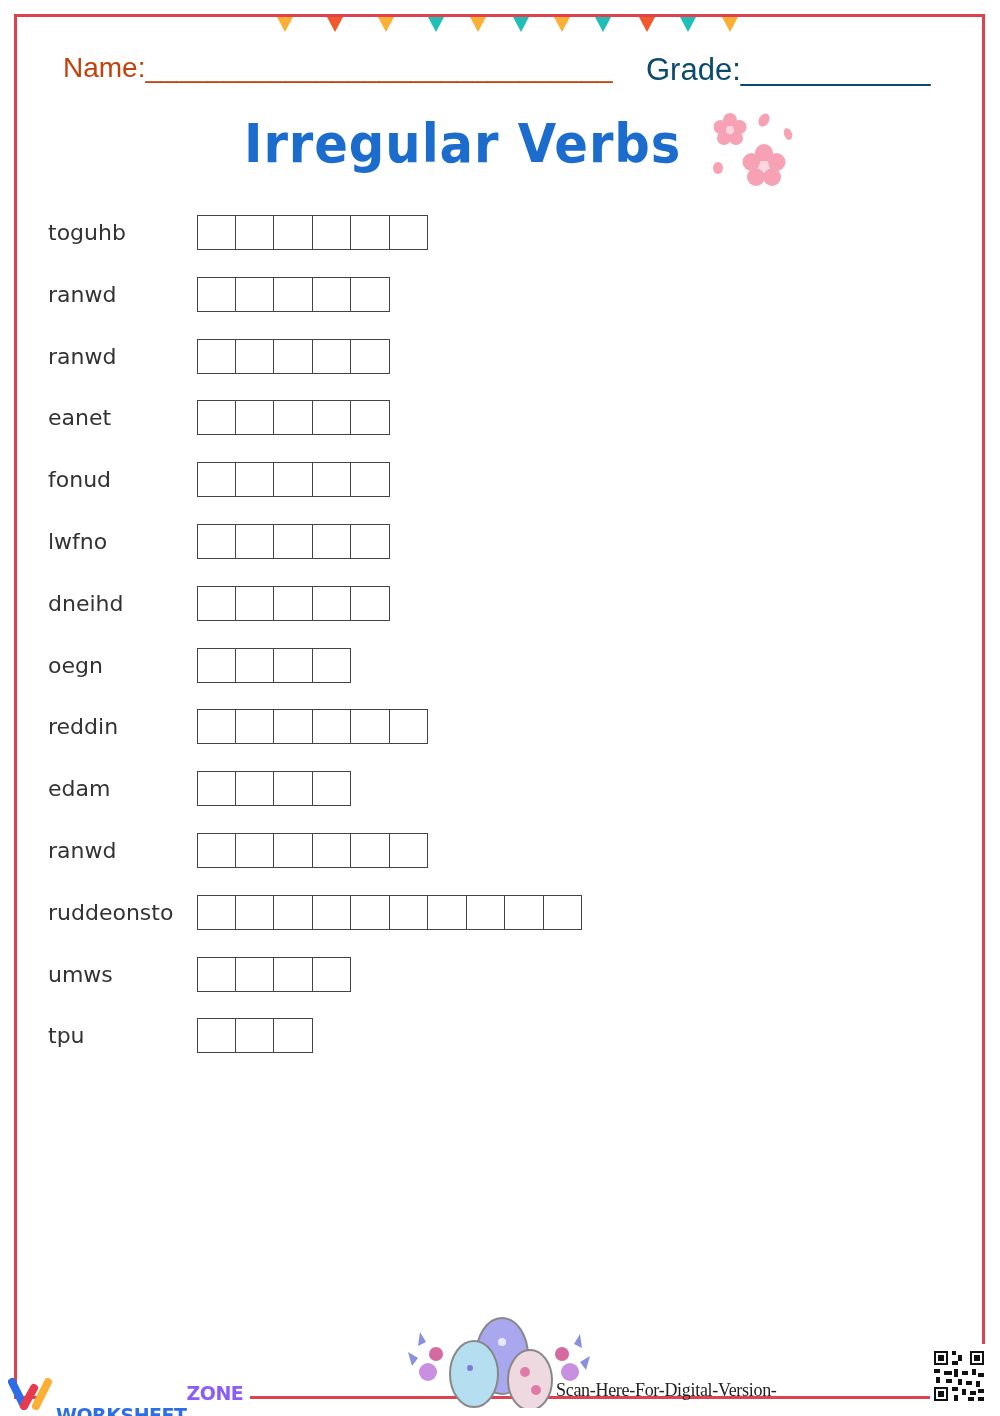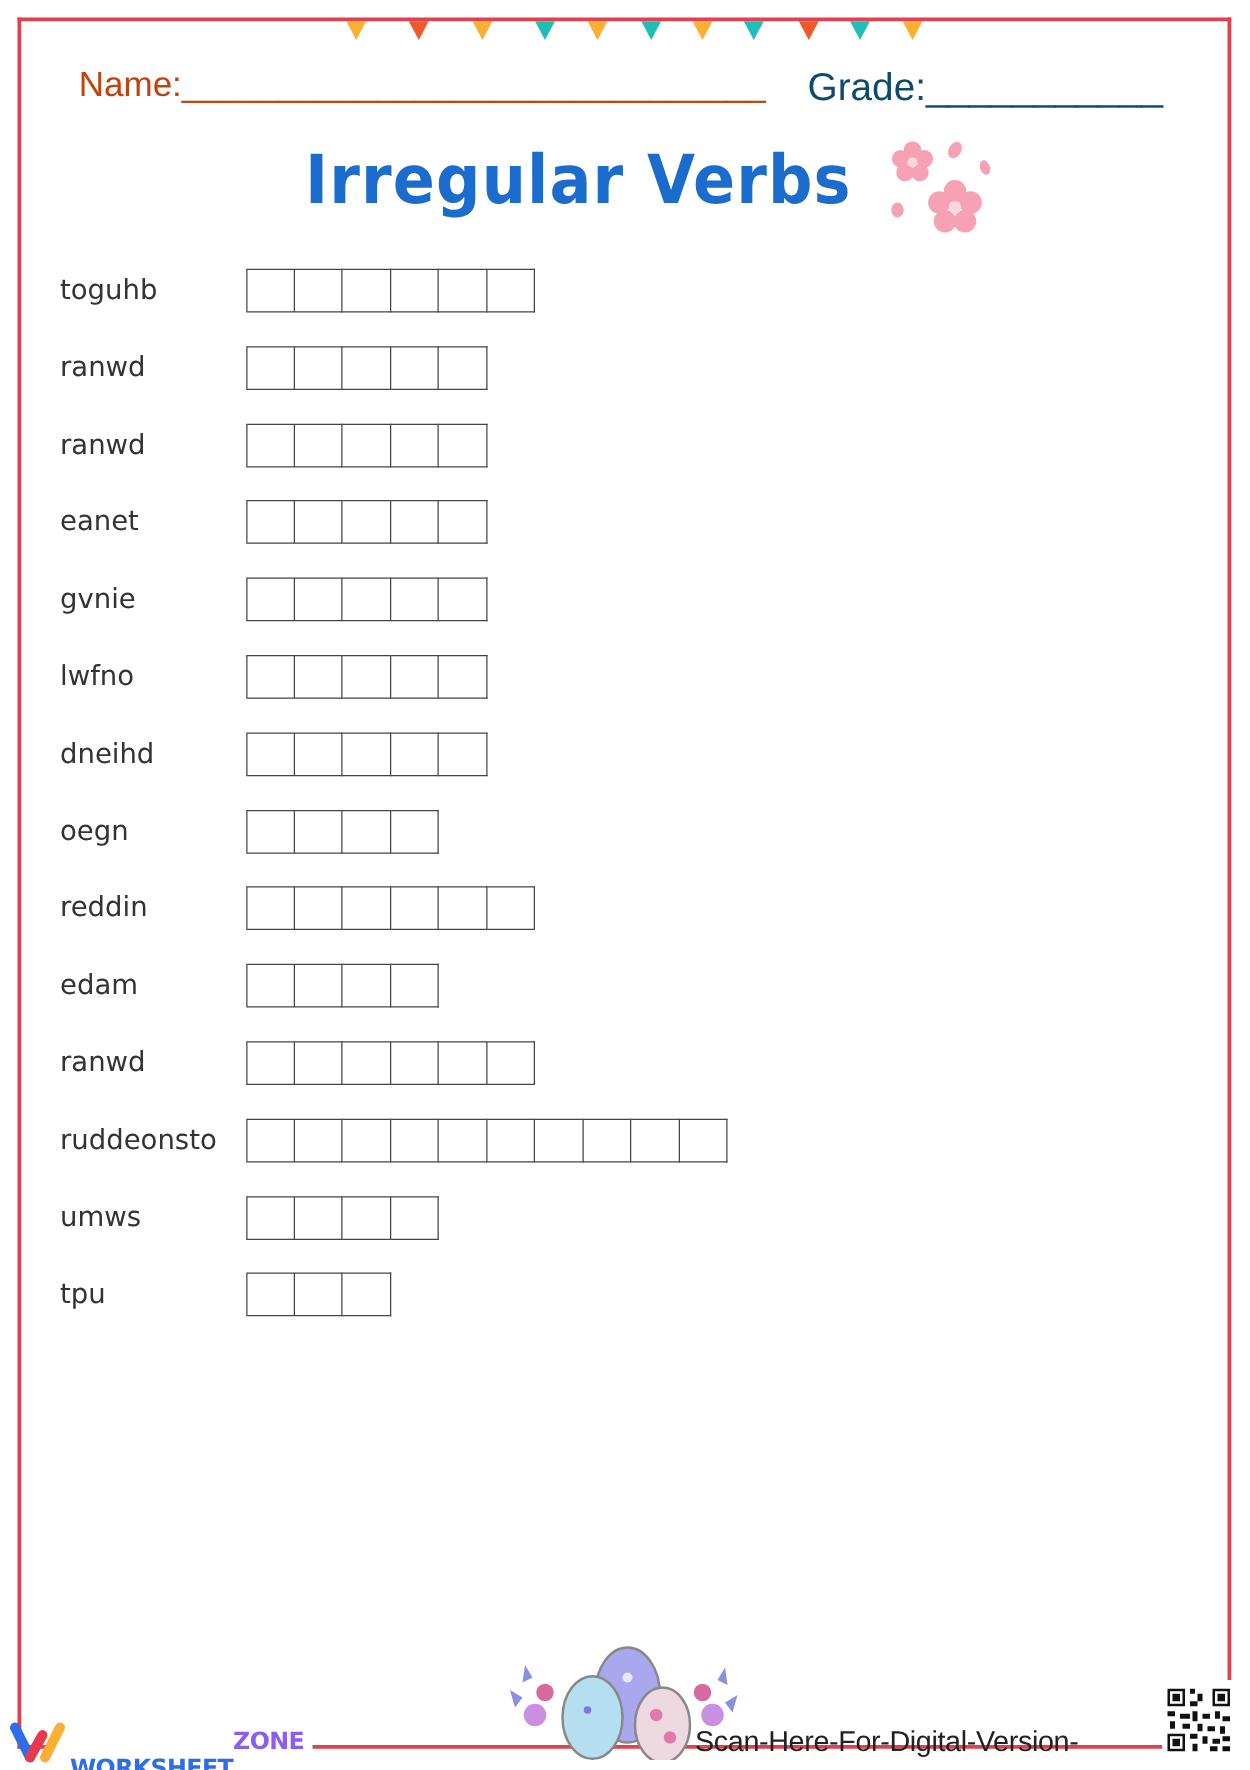--- a/index.html
+++ b/index.html
@@ -17,21 +17,21 @@
   .row { position: absolute; left: 48px; height: 38px; }
   .word { position: absolute; left: 0; top: 5px; font-family: "DejaVu Sans", sans-serif; font-size: 22px; color: #333333; }
   .boxes { position: absolute; left: 149px; top: 0; display: flex; }
   .box { width: 38.5px; height: 35px; border: 1.6px solid #444444; box-sizing: border-box; margin-right: 0; }
   .box + .box { border-left: none; width: 38.5px; }
   .logo { position: absolute; left: 8px; top: 1376px; height: 34px; display: flex; align-items: center; }
   .logo-text { font-family: "DejaVu Sans", sans-serif; font-weight: bold; font-size: 19px; letter-spacing: -0.5px; }
   .logo-ws { color: #2d6ee8; margin-top: 43px; }
   .logo-zone { color: #8b5cf6; }
   .eggs { position: absolute; left: 390px; top: 1312px; width: 220px; height: 96px; }
-  .scan-text { position: absolute; left: 556px; top: 1380px; font-family: Liberation Sans, sans-serif; font-size: 23px; color: #222222; letter-spacing: -0.3px; white-space: nowrap; }
+  .scan-text { position: absolute; left: 556px; top: 1380px; font-family: Liberation Serif, serif; font-size: 18px; color: #222222; letter-spacing: -0.3px; white-space: nowrap; }
   .qr { position: absolute; left: 930px; top: 1344px; width: 58px; height: 64px; background: #fff; }
 </style>
 </head>
 <body>
 
 <div class="frame"></div>
 <div class="frame-bottom-mid"></div>
 <div class="frame-bottom-left"></div>
 <div class="frame-bottom-right"></div>
 
@@ -114,21 +114,21 @@
       <div class="word">eanet</div>
       <div class="boxes">
         <div class="box"></div>
         <div class="box"></div>
         <div class="box"></div>
         <div class="box"></div>
         <div class="box"></div>
       </div>
     </div>
     <div class="row" style="top: 462.2px;">
-      <div class="word">gvnie</div>
+      <div class="word">fonud</div>
       <div class="boxes">
         <div class="box"></div>
         <div class="box"></div>
         <div class="box"></div>
         <div class="box"></div>
         <div class="box"></div>
       </div>
     </div>
     <div class="row" style="top: 524px;">
       <div class="word">lwfno</div>

